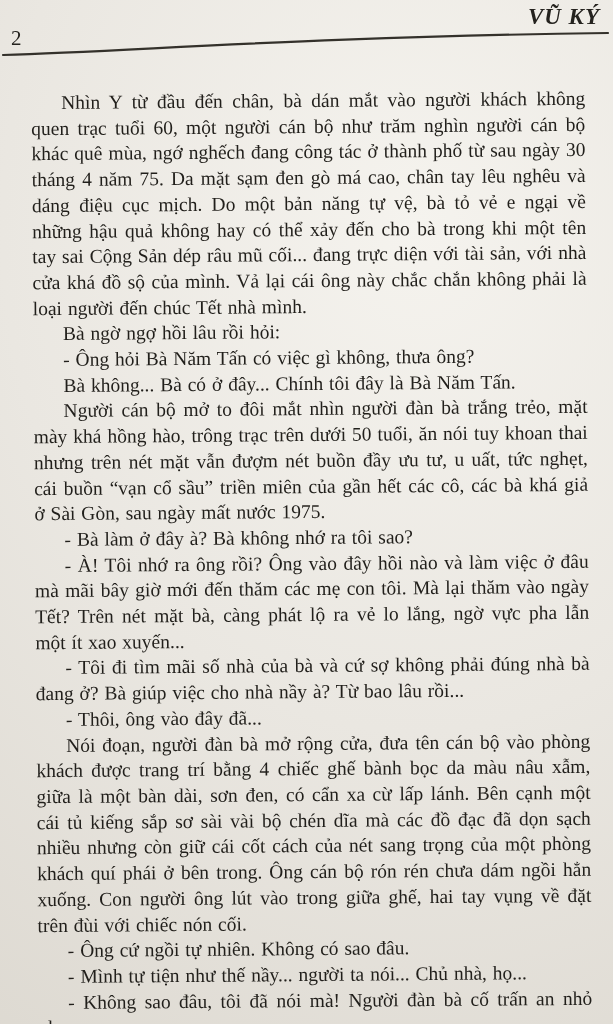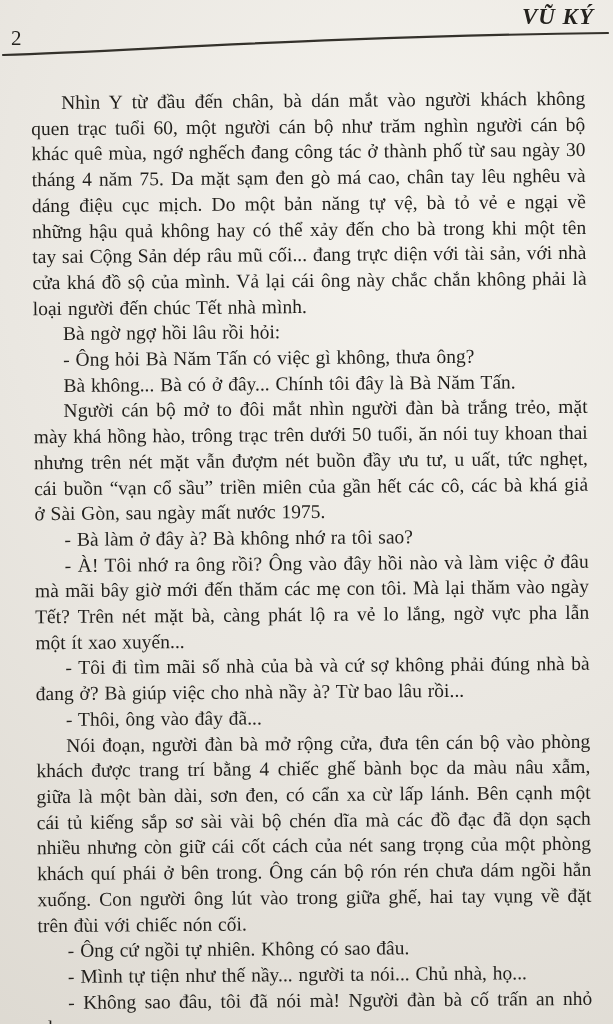--- a/index.html
+++ b/index.html
@@ -23,21 +23,21 @@
   .page-number {
     position: absolute;
     left: 11px;
     top: 26px;
     font-size: 21px;
     font-weight: 400;
     color: #24221e;
   }
   .running-title {
     position: absolute;
-    right: 19px;
+    right: 13px;
     top: 4px;
     font-size: 23px;
     font-style: italic;
     font-weight: 600;
     letter-spacing: 1px;
     color: #24221e;
     text-align: center;
   }
   .header-rule {
     position: absolute;

